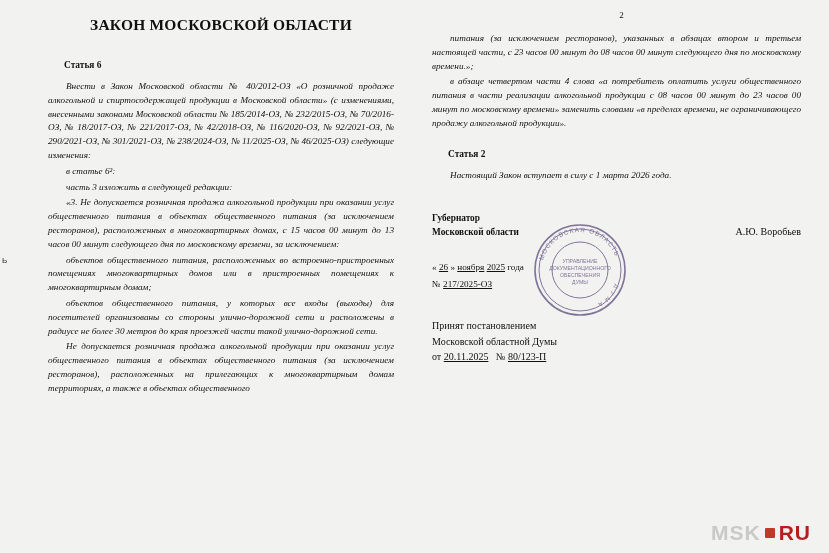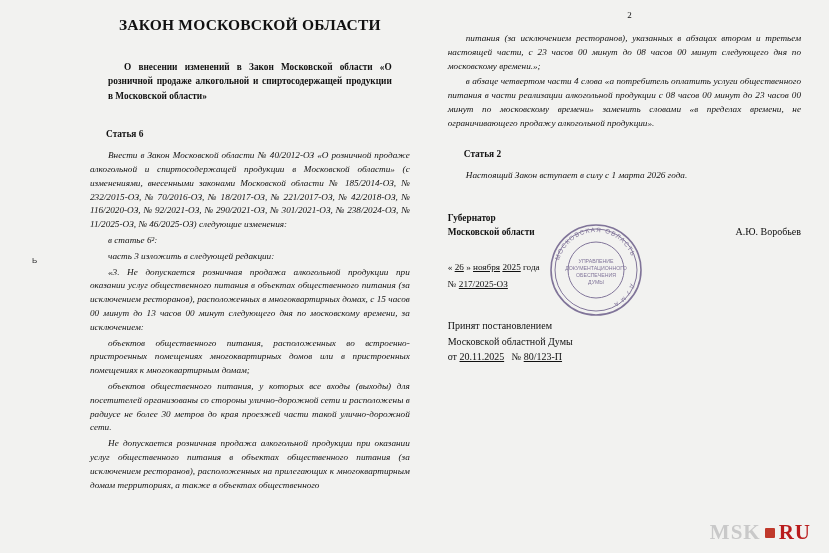--- a/index.html
+++ b/index.html
@@ -14,22 +14,21 @@
   .page{
     position:absolute;inset:0;
     display:flex;
   }
   .col{
     position:relative;
     box-sizing:border-box;
   }
   .col-left{
     width:414px;
-    padding:10px 20px 6px 60px;
-    margin-left:30px;
+    padding:10px 20px 6px 48px;
   }
   .col-right{
     width:415px;
     padding:10px 28px 6px 18px;
   }
   .doc-title{
     font-size:15.5px;
     font-weight:bold;
     text-align:center;
     letter-spacing:.2px;
@@ -99,21 +98,21 @@
     z-index:1;
     opacity:.85;
   }
   .stamp svg{display:block;}
   
   .watermark{
     position:absolute;
     right:18px;bottom:8px;
     display:flex;align-items:center;
     gap:2px;
-    font-family:Liberation Serif, serif;
+    font-family:Liberation Sans, sans-serif;
     font-weight:bold;
     font-size:21px;
     color:#c9c9c9;
     letter-spacing:1px;
   }
   .watermark .red{
     display:inline-block;
     background:#c0392b;
     color:#c0392b;
     width:10px;height:10px;
@@ -138,21 +137,20 @@
 </style>
 </head>
 <body>
 
 <div class="page">
 
   <div class="col col-left">
 
     <div class="doc-title">ЗАКОН МОСКОВСКОЙ ОБЛАСТИ</div>
 
-    <div class="preamble">О внесении изменений в Закон Московской области «О розничной продаже алкогольной и спиртосодержащей продукции в Московской области»</div>
 
     <div class="art-head">Статья 6</div>
 
     <p class="body">Внести в Закон Московской области № 40/2012-ОЗ «О розничной продаже алкогольной и спиртосодержащей продукции в Московской области» (с изменениями, внесенными законами Московской области № 185/2014-ОЗ, № 232/2015-ОЗ, № 70/2016-ОЗ, № 18/2017-ОЗ, № 221/2017-ОЗ, № 42/2018-ОЗ, № 116/2020-ОЗ, № 92/2021-ОЗ, № 290/2021-ОЗ, № 301/2021-ОЗ, № 238/2024-ОЗ, № 11/2025-ОЗ, № 46/2025-ОЗ) следующие изменения:</p>
     <p class="body">в статье 6²:</p>
     <p class="body">часть 3 изложить в следующей редакции:</p>
     <p class="body">«3. Не допускается розничная продажа алкогольной продукции при оказании услуг общественного питания в объектах общественного питания (за исключением ресторанов), расположенных в многоквартирных домах, с 15 часов 00 минут до 13 часов 00 минут следующего дня по московскому времени, за исключением:</p>
     <p class="body">объектов общественного питания, расположенных во встроенно-пристроенных помещениях многоквартирных домов или в пристроенных помещениях к многоквартирным домам;</p>
     <p class="body">объектов общественного питания, у которых все входы (выходы) для посетителей организованы со стороны улично-дорожной сети и расположены в радиусе не более 30 метров до края проезжей части такой улично-дорожной сети.</p>
     <p class="body">Не допускается розничная продажа алкогольной продукции при оказании услуг общественного питания в объектах общественного питания (за исключением ресторанов), расположенных на прилегающих к многоквартирным домам территориях, а также в объектах общественного</p>

